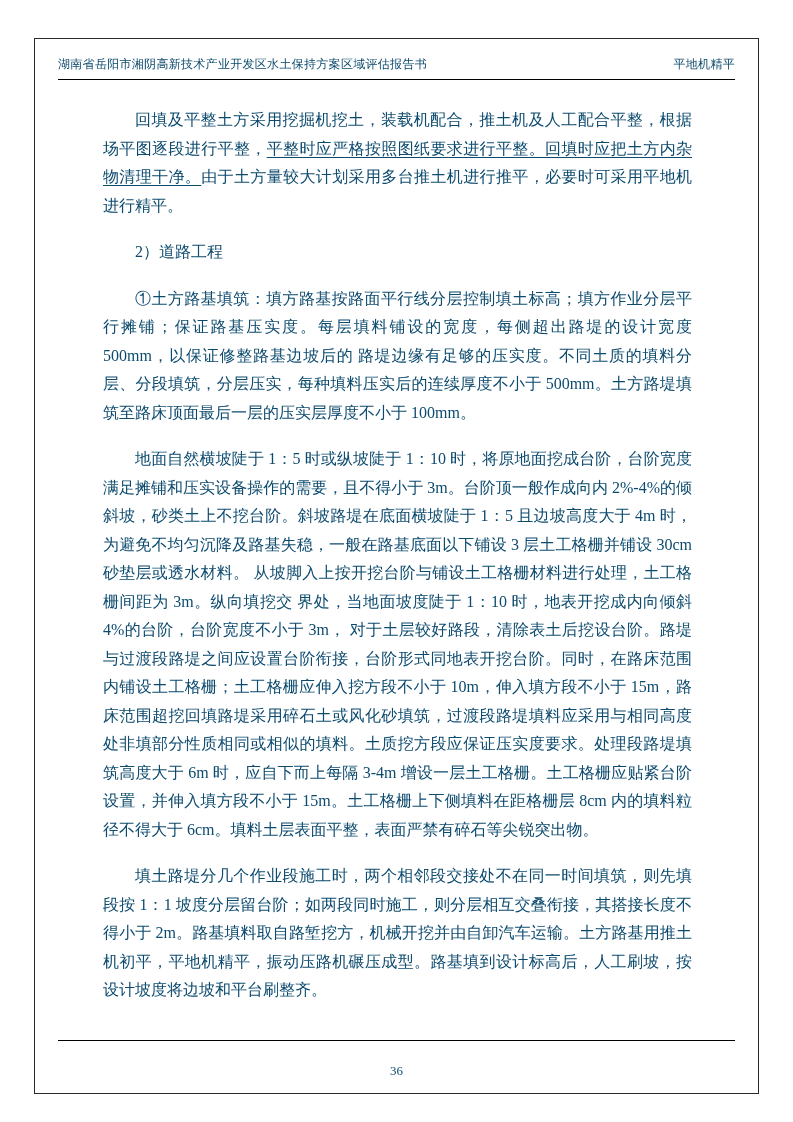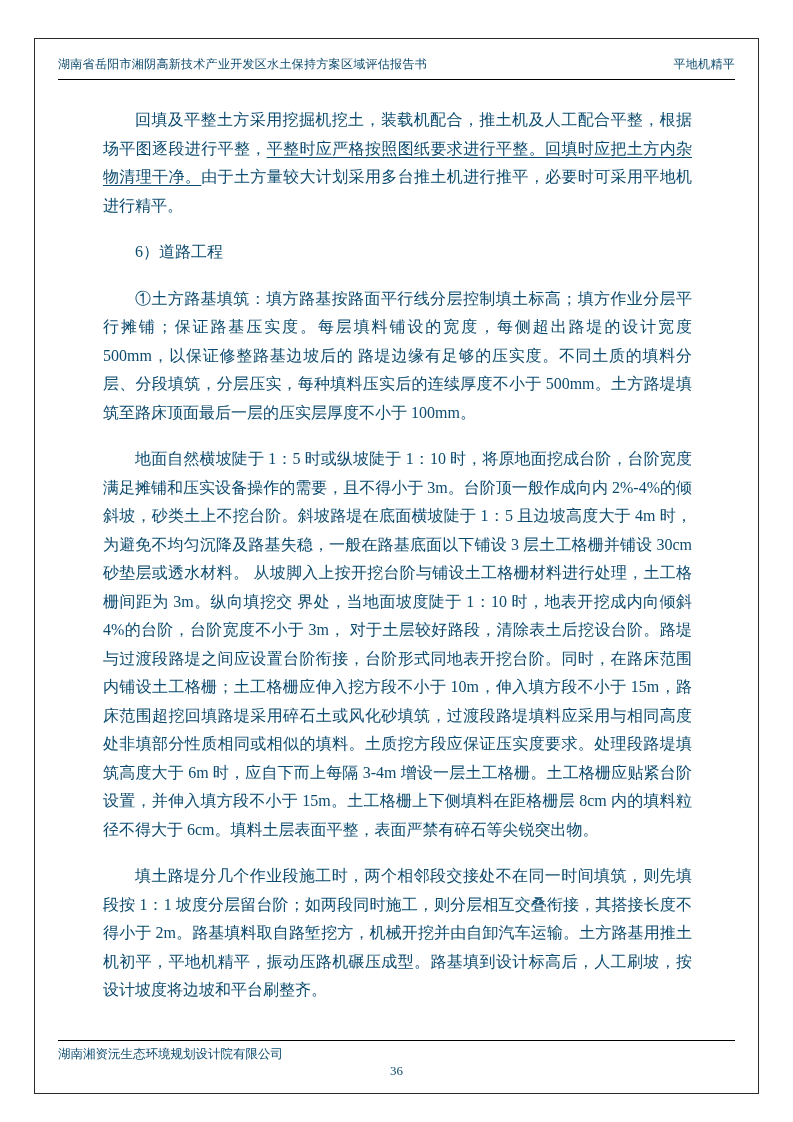--- a/index.html
+++ b/index.html
@@ -62,23 +62,22 @@
 <div class="page">
   <div class="frame"></div>
 
   <div class="header">
     <span class="header-left">湖南省岳阳市湘阴高新技术产业开发区水土保持方案区域评估报告书</span>
     <span class="header-right">平地机精平</span>
   </div>
 
   <div class="body-text" id="body-text">
       <p class="para"><span>回填及平整土方采用挖掘机挖土，装载机配合，推土机及人工配合平整，根据场平图逐段进行平整，</span><span class="underline">平整时应严格按照图纸要求进行平整。回填时应把土方内杂物清理干净。</span><span>由于土方量较大计划采用多台推土机进行推平，必要时可采用平地机进行精平。</span></p>
-      <p class="para"><span>6）道路工程</span></p>
+      <p class="para"><span>2）道路工程</span></p>
       <p class="para"><span>①土方路基填筑：填方路基按路面平行线分层控制填土标高；填方作业分层平行摊铺；保证路基压实度。每层填料铺设的宽度，每侧超出路堤的设计宽度 500mm，以保证修整路基边坡后的 路堤边缘有足够的压实度。不同土质的填料分层、分段填筑，分层压实，每种填料压实后的连续厚度不小于 500mm。土方路堤填筑至路床顶面最后一层的压实层厚度不小于 100mm。</span></p>
       <p class="para"><span>地面自然横坡陡于 1：5 时或纵坡陡于 1：10 时，将原地面挖成台阶，台阶宽度满足摊铺和压实设备操作的需要，且不得小于 3m。台阶顶一般作成向内 2%-4%的倾斜坡，砂类土上不挖台阶。斜坡路堤在底面横坡陡于 1：5 且边坡高度大于 4m 时，为避免不均匀沉降及路基失稳，一般在路基底面以下铺设 3 层土工格栅并铺设 30cm 砂垫层或透水材料。 从坡脚入上按开挖台阶与铺设土工格栅材料进行处理，土工格栅间距为 3m。纵向填挖交 界处，当地面坡度陡于 1：10 时，地表开挖成内向倾斜 4%的台阶，台阶宽度不小于 3m， 对于土层较好路段，清除表土后挖设台阶。路堤与过渡段路堤之间应设置台阶衔接，台阶形式同地表开挖台阶。同时，在路床范围内铺设土工格栅；土工格栅应伸入挖方段不小于 10m，伸入填方段不小于 15m，路床范围超挖回填路堤采用碎石土或风化砂填筑，过渡段路堤填料应采用与相同高度处非填部分性质相同或相似的填料。土质挖方段应保证压实度要求。处理段路堤填筑高度大于 6m 时，应自下而上每隔 3-4m 增设一层土工格栅。土工格栅应贴紧台阶设置，并伸入填方段不小于 15m。土工格栅上下侧填料在距格栅层 8cm 内的填料粒径不得大于 6cm。填料土层表面平整，表面严禁有碎石等尖锐突出物。</span></p>
       <p class="para"><span>填土路堤分几个作业段施工时，两个相邻段交接处不在同一时间填筑，则先填段按 1：1 坡度分层留台阶；如两段同时施工，则分层相互交叠衔接，其搭接长度不得小于 2m。路基填料取自路堑挖方，机械开挖并由自卸汽车运输。土方路基用推土机初平，平地机精平，振动压路机碾压成型。路基填到设计标高后，人工刷坡，按设计坡度将边坡和平台刷整齐。</span></p>
     </div>
 
   <div class="footer">
-    <span class="footer-company">湖南湘资沅生态环境规划设计院有限公司</span>
     <span class="footer-page">36</span>
   </div>
 </div>
 
 </body></html>

